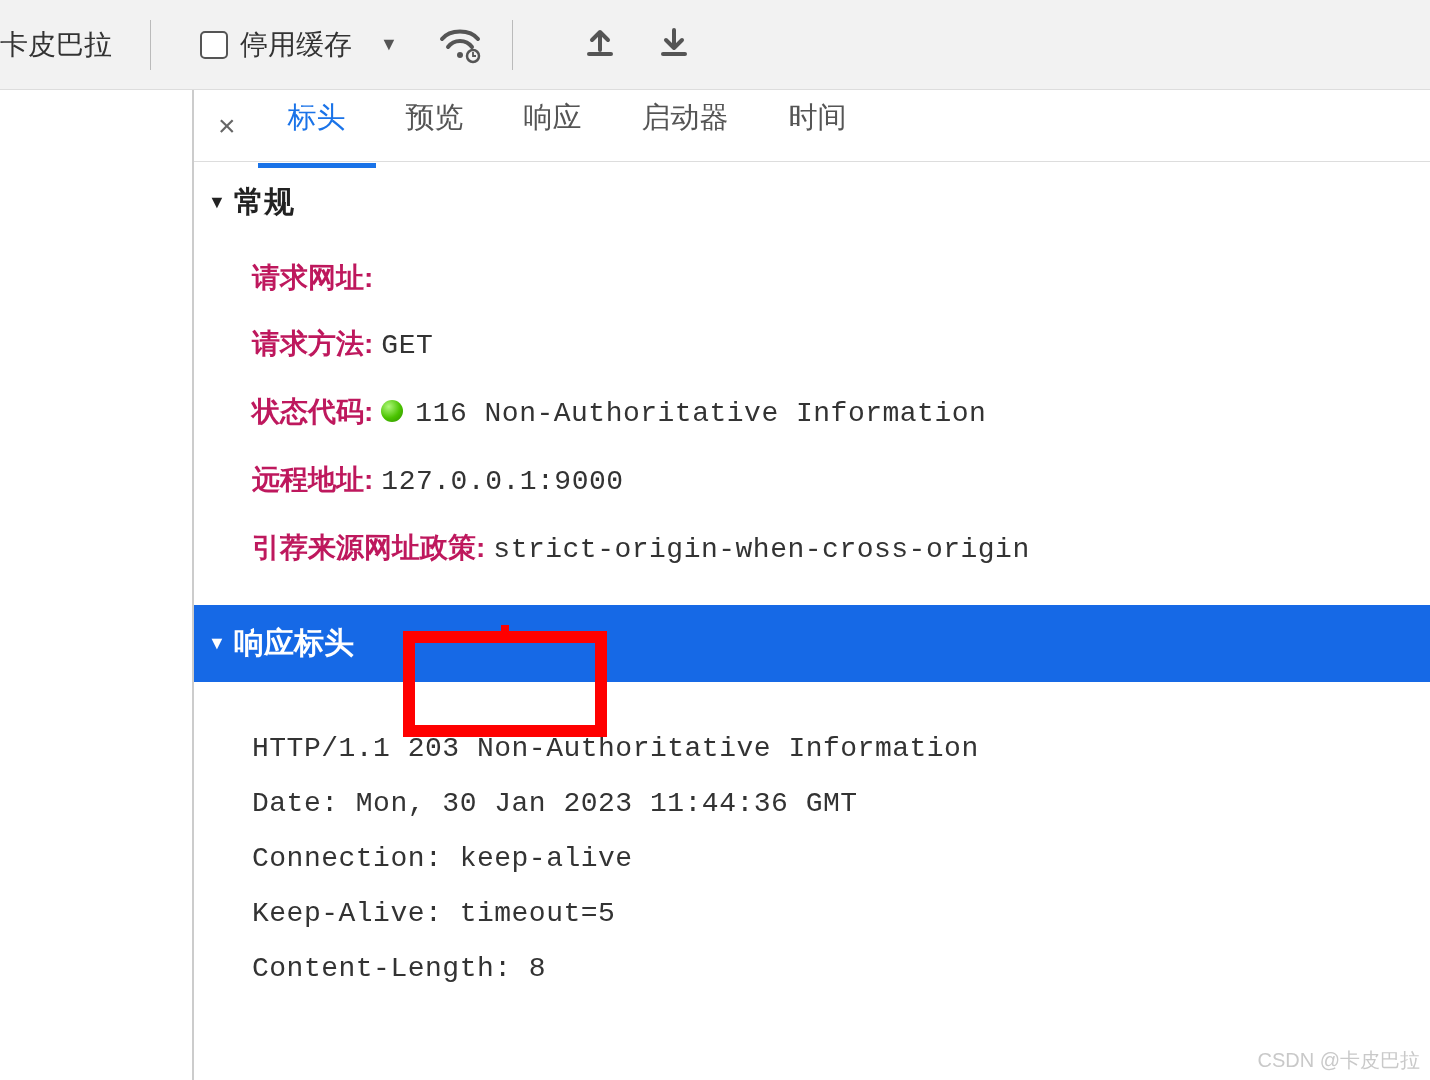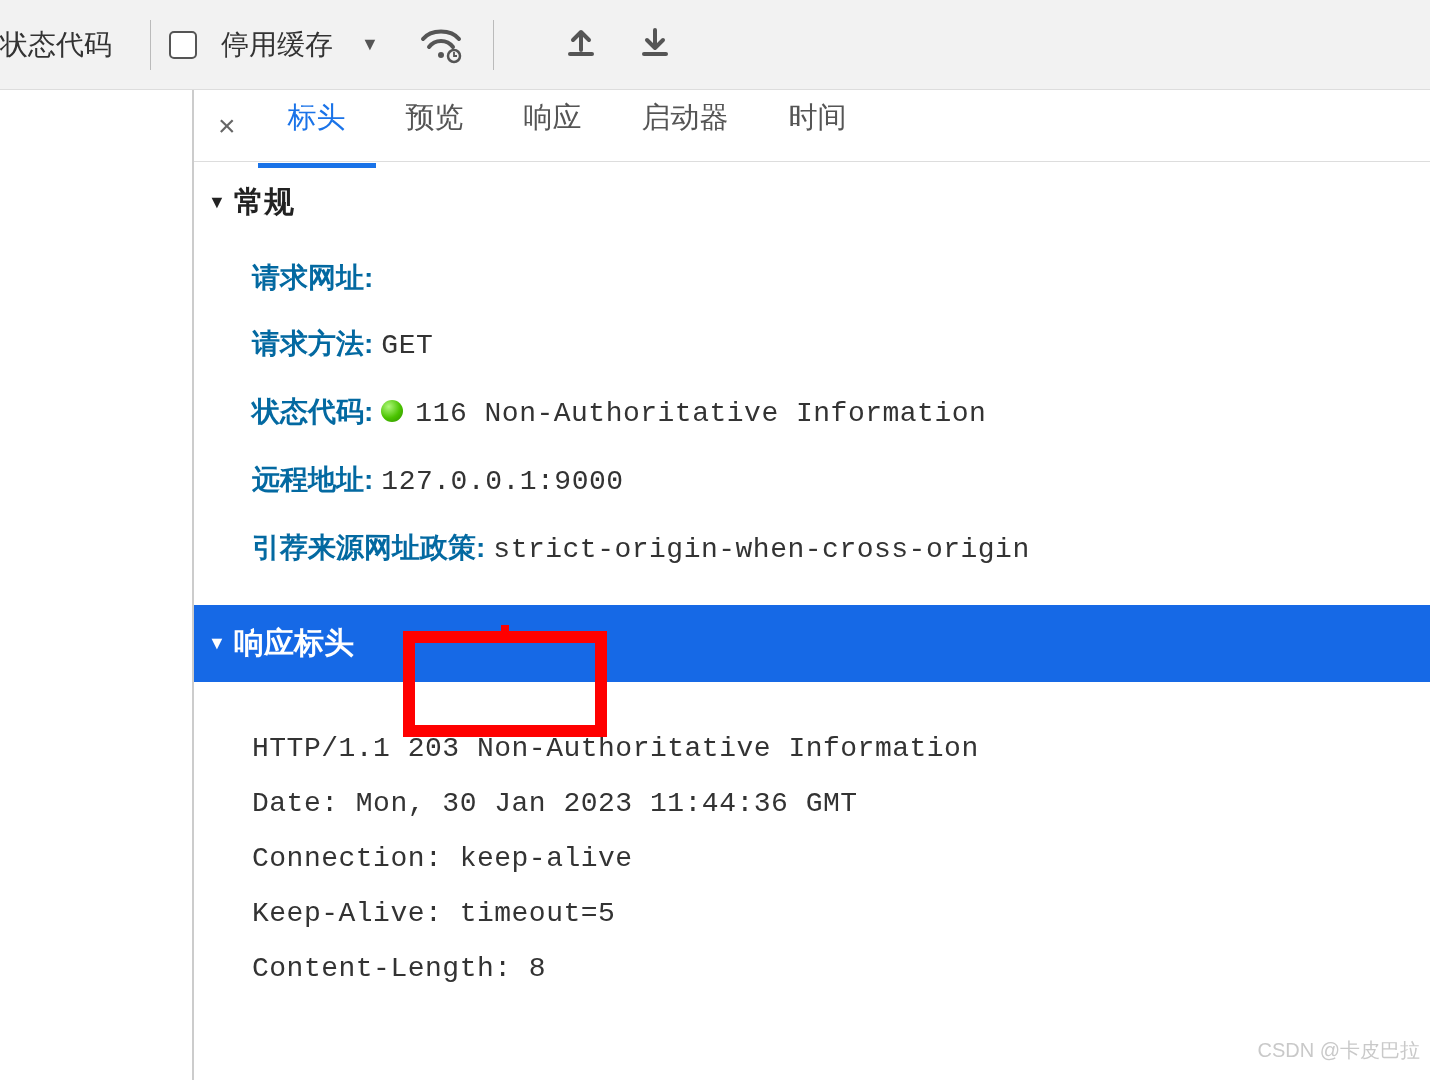--- a/index.html
+++ b/index.html
@@ -33,21 +33,22 @@
     }
     .top-toolbar .vsep {
       width: 1px;
       height: 50px;
       background: #bbb;
       margin: 0 18px;
     }
     .top-toolbar .checkbox-wrap {
       display: flex;
       align-items: center;
-      gap: 24px;
+      gap: 12px;
+      margin-left: 31px;
     }
     .top-toolbar .checkbox {
       width: 28px;
       height: 28px;
       border: 2px solid #555;
       border-radius: 5px;
       background: #fff;
     }
     .top-toolbar .throttle-label {
       margin-left: 22px;
@@ -148,21 +149,21 @@
       line-height: 1.5;
     }
     .kv-row {
       padding: 12px 0;
       display: flex;
       align-items: baseline;
       flex-wrap: wrap;
     }
     .kv-key {
       font-weight: 700;
-      color: #0369a1;
+      color: #be185d;
       margin-right: 8px;
       text-align: right;
     }
     .kv-val {
       font-family: Consolas, "Courier New", monospace;
       color: #333;
       letter-spacing: 0.5px;
     }
     .status-dot {
       display: inline-block;
@@ -198,32 +199,32 @@
       top: -18px;
       width: 8px;
       height: 8px;
       background: #ff0000;
       transform: translateX(-50%);
     }
     
     .watermark {
       position: absolute;
       right: 10px;
-      bottom: 16px;
+      bottom: 6px;
       color: #c9c9c9;
       font-size: 20px;
       z-index: 50;
       text-align: right;
     }
   </style>
 </head>
 <body>
 
 <div class="top-toolbar">
-  <span class="label-preserve">状态代码</span>
+  <span class="label-preserve">卡皮巴拉</span>
   <div class="vsep"></div>
   <div class="checkbox-wrap">
     <span class="checkbox"></span>
     <span>停用缓存</span>
   </div>
   <span class="dropdown-caret">▼</span>
   <span class="wifi-icon">
     <svg viewBox="0 0 44 40">
       <path d="M4 14 C12 4 32 4 40 14" stroke="#555" stroke-width="4" fill="none" stroke-linecap="round"></path>
       <path d="M10 22 C16 14 28 14 34 22" stroke="#555" stroke-width="4" fill="none" stroke-linecap="round"></path>

